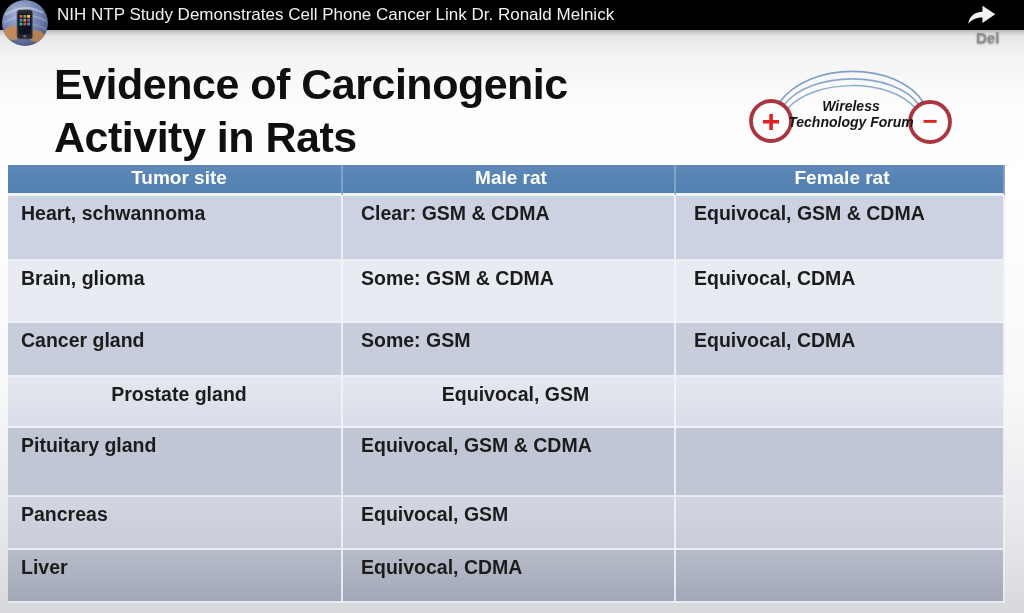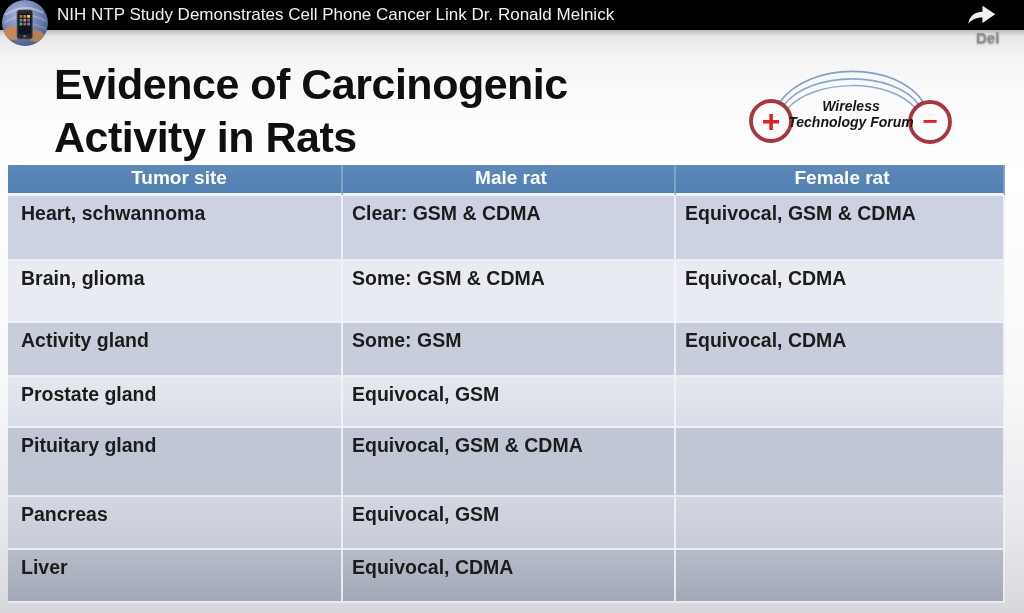--- a/index.html
+++ b/index.html
@@ -34,25 +34,25 @@
                 border-collapse:separate; border-spacing:0; table-layout:fixed; }
   th { height:31px; background:linear-gradient(180deg,#5e88b8,#5080b1);
        color:#fff; font-size:19px; font-weight:bold; text-align:center;
        vertical-align:middle; padding:0 4px 2px 13px;
        border-right:2px solid #82a2c7; border-bottom:3px solid #f1f3f8; }
   th:nth-child(n+2) { padding-left:9px; }
   th:last-child { border-right:2px solid #82a2c7; }
   td { vertical-align:top; padding:6px 4px 0 13px; font-size:19.5px; font-weight:bold;
        color:#1c1c1c; border-right:2px solid rgba(244,246,250,.85);
        border-bottom:2px solid rgba(238,241,247,.9); }
-  td:nth-child(n+2) { padding-left:9px; }
+  td:nth-child(n+2) { padding-left:18px; }
   tr.r1 td { height:65px; background:#ccd2e1;margin-left:12px; }
   tr.r2 td { height:62px; background:#e9ebf3; }
   tr.r3 td { height:54px; background:#c7cddb; }
-  tr.r4 td { height:51px; background:linear-gradient(180deg,#e4e7ee,#d9dde8); }
+  tr.r4 td { height:51px; background:linear-gradient(180deg,#e4e7ee,#d9dde8);text-align:center; }
   tr.r5 td { height:69px; background:#c0c6d3; }
   tr.r6 td { height:53px; background:linear-gradient(180deg,#d2d6e0,#c8ccd7); }
   tr.r7 td { height:53px; background:linear-gradient(180deg,#b7bcc9,#a2a8b7);margin-left:36px; }
 </style>
 </head>
 <body>
 
 <div class="stage">
 
   <div class="topbar"></div>
@@ -138,21 +138,21 @@
         <td>Heart, schwannoma</td>
         <td>Clear: GSM &amp; CDMA</td>
         <td>Equivocal, GSM &amp; CDMA</td>
       </tr>
       <tr class="r2">
         <td>Brain, glioma</td>
         <td>Some: GSM &amp; CDMA</td>
         <td>Equivocal, CDMA</td>
       </tr>
       <tr class="r3">
-        <td>Activity gland</td>
+        <td>Cancer gland</td>
         <td>Some: GSM</td>
         <td>Equivocal, CDMA</td>
       </tr>
       <tr class="r4">
         <td>Prostate gland</td>
         <td>Equivocal, GSM</td>
         <td></td>
       </tr>
       <tr class="r5">
         <td>Pituitary gland</td>

